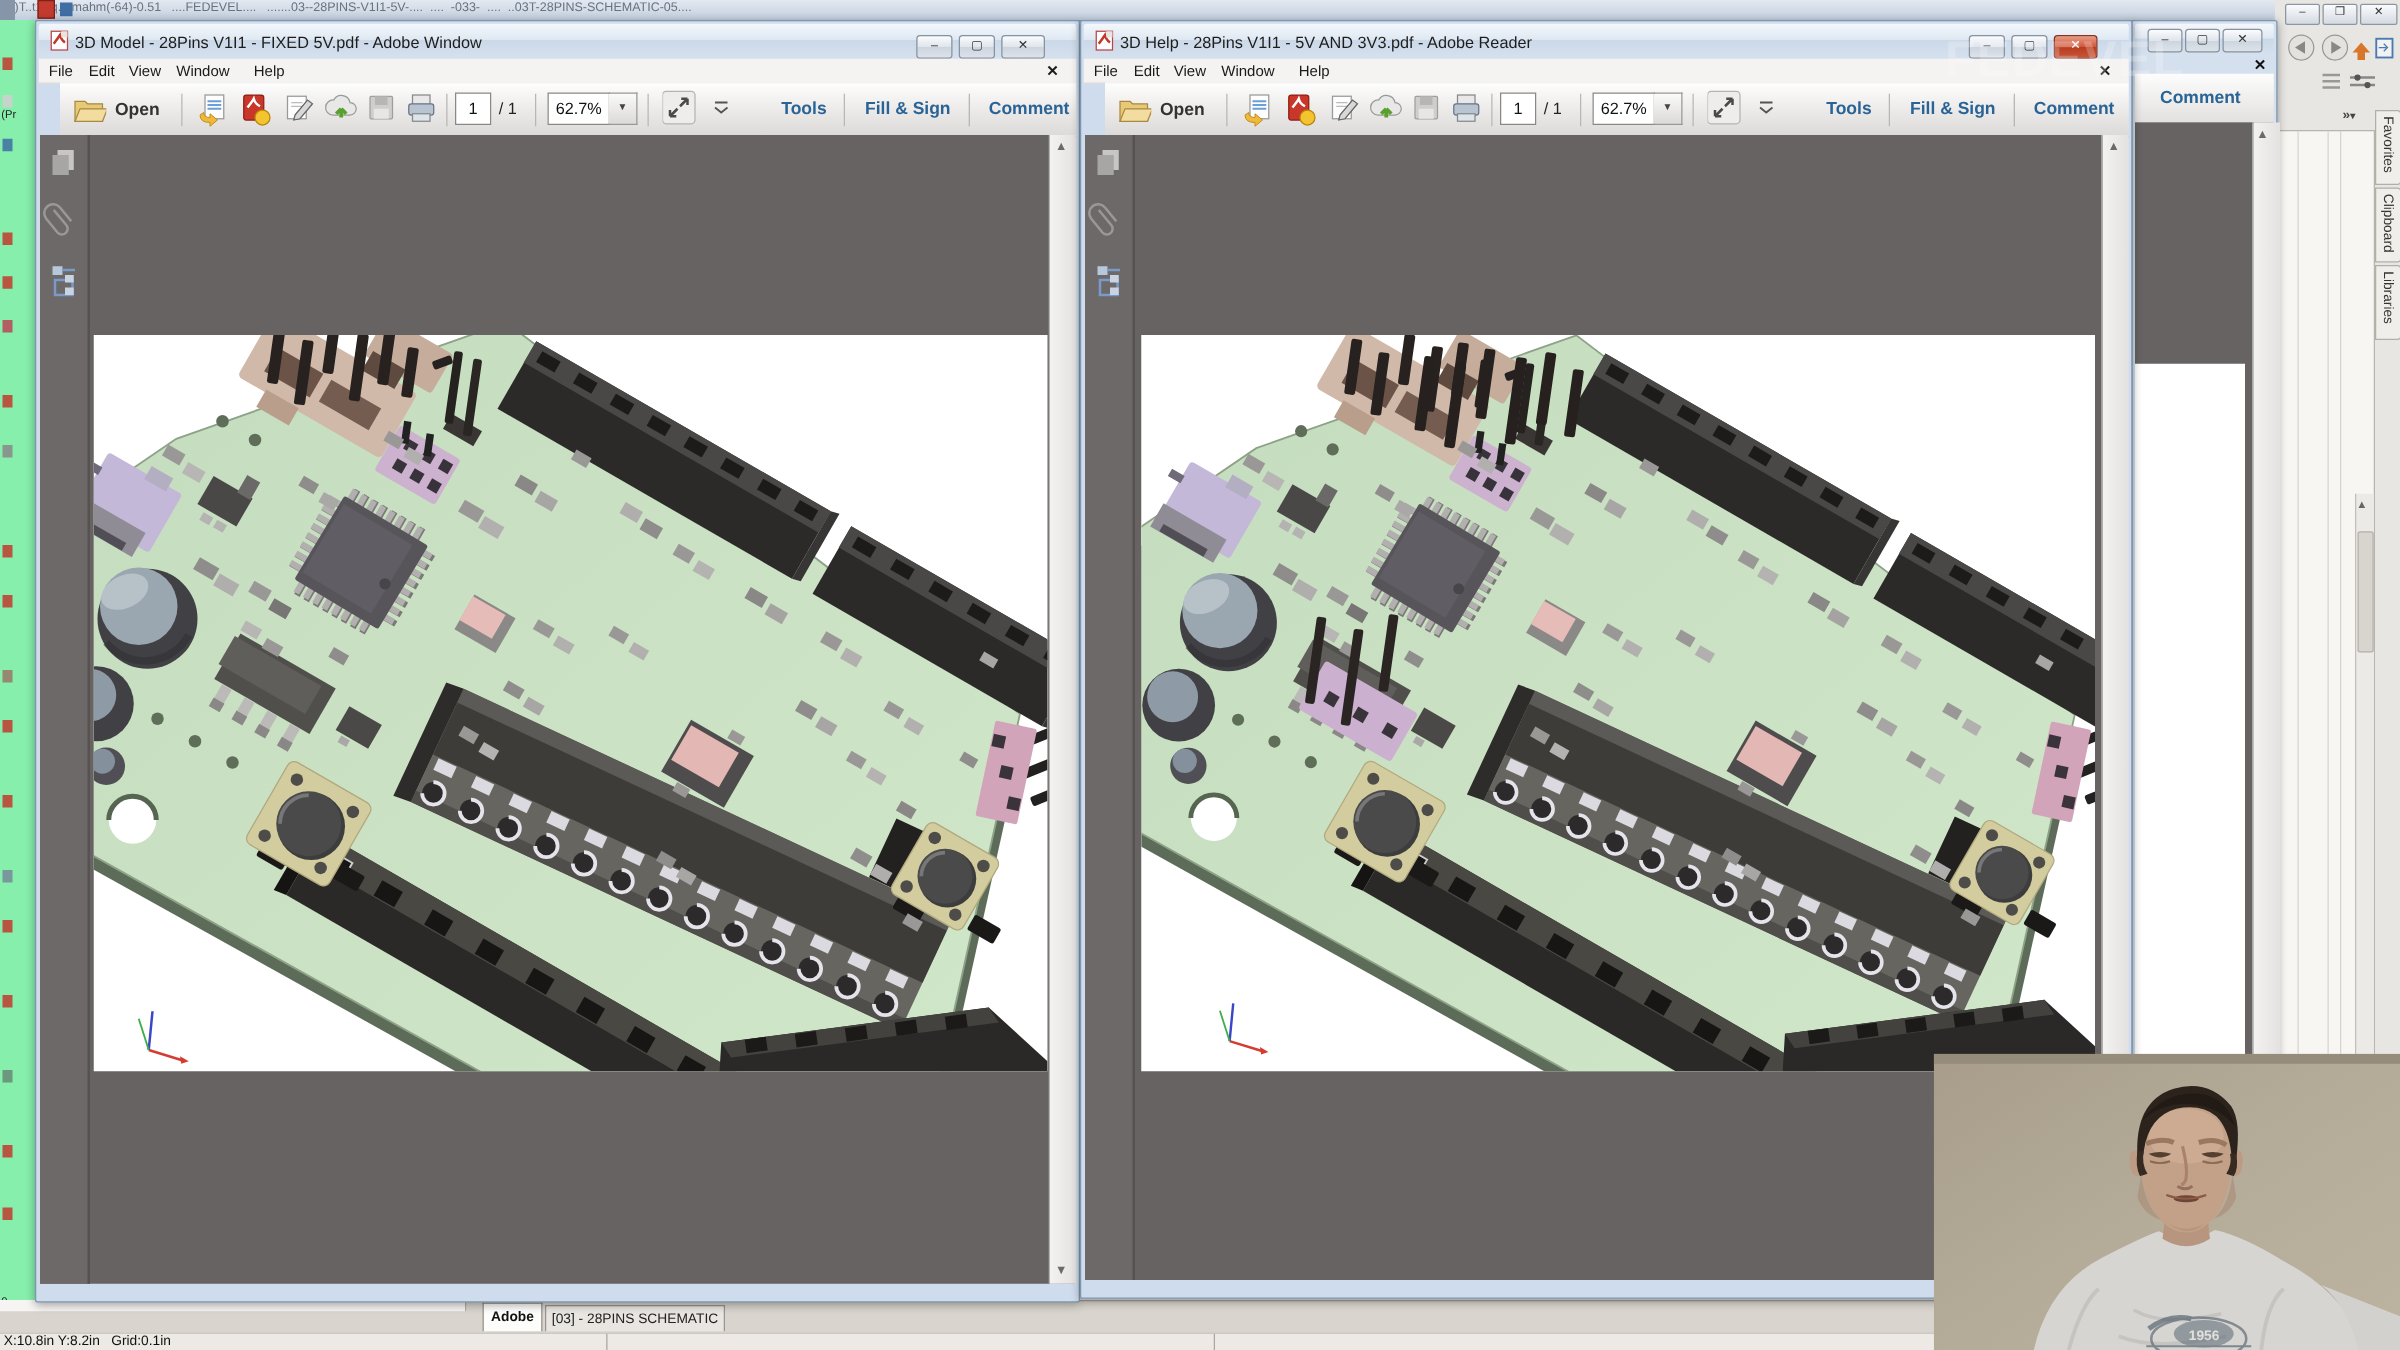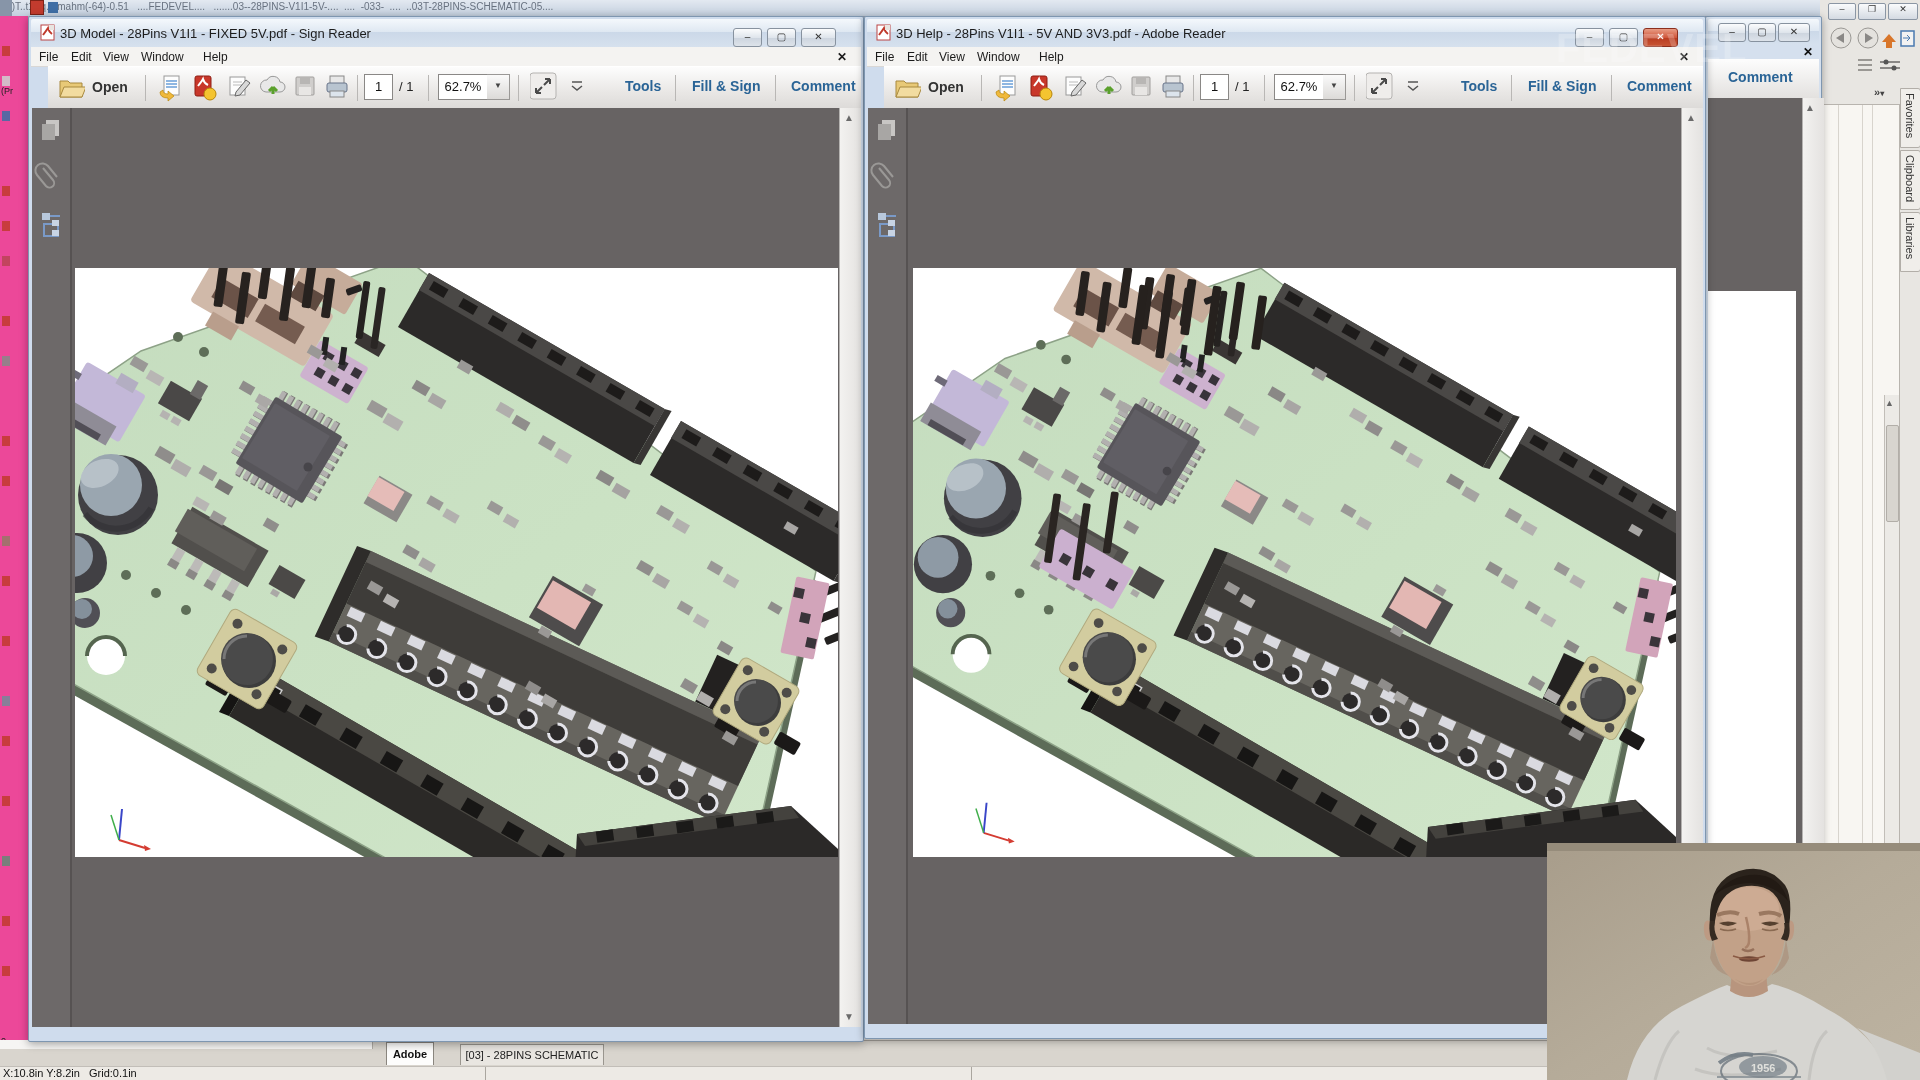--- a/index.html
+++ b/index.html
@@ -28,21 +28,21 @@
 .blue{color:#2a6496;font-weight:bold;font-size:14px;}
 .vsep{position:absolute;top:8px;height:26px;width:1px;background:#b9b7b5;}
 .toolbtn{position:absolute;top:5px;height:31px;}
 </style></head><body>
 
 <div class="abs" style="left:0;top:0;width:1920px;height:16px;background:linear-gradient(#e3e9f1,#c3cfde);border-bottom:1px solid #98a6b8;"></div>
 <div class="abs" style="left:0;top:1px;font-size:10px;color:#687280;">&nbsp;(0)T..t1Sq....mahm(-64)-0.51&nbsp;&nbsp;&nbsp;....FEDEVEL....&nbsp;&nbsp;&nbsp;.......03--28PINS-V1I1-5V-....&nbsp;&nbsp;....&nbsp;&nbsp;-033-&nbsp;&nbsp;....&nbsp;&nbsp;..03T-28PINS-SCHEMATIC-05....</div>
 <div class="abs" style="left:0;top:0;width:12px;height:16px;background:#8795a8;"></div>
 <div class="abs" style="left:30px;top:0px;width:12px;height:13px;background:#c23b2e;border:1px solid #7e2217;"></div>
 <div class="abs" style="left:48px;top:2px;width:10px;height:11px;background:#3f6ea5;"></div>
-<div class="abs" style="left:0;top:16px;width:28px;height:1064px;background:#ec4899;border-right:1px solid #b8b6b2;">
+<div class="abs" style="left:0;top:16px;width:28px;height:1064px;background:#86efac;border-right:1px solid #b8b6b2;">
     <div class="abs" style="left:2px;top:30px;width:8px;height:10px;background:#c23b2e;opacity:.85;"></div>
     <div class="abs" style="left:2px;top:60px;width:8px;height:10px;background:#d0d0d0;opacity:.85;"></div>
     <div class="abs" style="left:2px;top:95px;width:8px;height:10px;background:#3f6ea5;opacity:.85;"></div>
     <div class="abs" style="left:2px;top:170px;width:8px;height:10px;background:#c23b2e;opacity:.85;"></div>
     <div class="abs" style="left:2px;top:205px;width:8px;height:10px;background:#c23b2e;opacity:.85;"></div>
     <div class="abs" style="left:2px;top:240px;width:8px;height:10px;background:#b45;opacity:.85;"></div>
     <div class="abs" style="left:2px;top:300px;width:8px;height:10px;background:#c23b2e;opacity:.85;"></div>
     <div class="abs" style="left:2px;top:340px;width:8px;height:10px;background:#888;opacity:.85;"></div>
     <div class="abs" style="left:2px;top:420px;width:8px;height:10px;background:#c23b2e;opacity:.85;"></div>
     <div class="abs" style="left:2px;top:460px;width:8px;height:10px;background:#c23b2e;opacity:.85;"></div>
@@ -54,21 +54,21 @@
     <div class="abs" style="left:2px;top:780px;width:8px;height:10px;background:#c23b2e;opacity:.85;"></div>
     <div class="abs" style="left:2px;top:840px;width:8px;height:10px;background:#687;opacity:.85;"></div>
     <div class="abs" style="left:2px;top:900px;width:8px;height:10px;background:#c23b2e;opacity:.85;"></div>
     <div class="abs" style="left:2px;top:950px;width:8px;height:10px;background:#c23b2e;opacity:.85;"></div>
     <div class="abs" style="left:1px;top:70px;font-size:9px;color:#222;">(Pr</div>
     <div class="abs" style="left:1px;top:1020px;font-size:9px;color:#222;">0</div>
   </div>
 <div class="abs" style="left:0;top:1040px;width:1920px;height:26px;background:#d9d5ce;border-top:1px solid #a8a49e;"></div>
 <div class="abs" style="left:0;top:1040px;width:372px;height:9px;background:#f6f5f3;border-right:1px solid #b0aca6;"></div>
 <div class="abs" style="left:386px;top:1042px;width:46px;height:22px;background:#fdfdfc;border:1px solid #8a867f;border-bottom:none;font-size:11px;font-weight:bold;color:#111;text-align:center;line-height:22px;">Adobe</div>
-<div class="abs" style="left:460px;top:1044px;width:142px;height:20px;background:#e9e6e1;border:1px solid #9a968f;border-bottom:none;font-size:11px;color:#222;text-align:center;line-height:20px;">[03] - 28PINS SCHEMATIC</div>
+<div class="abs" style="left:436px;top:1044px;width:142px;height:20px;background:#e9e6e1;border:1px solid #9a968f;border-bottom:none;font-size:11px;color:#222;text-align:center;line-height:20px;">[03] - 28PINS SCHEMATIC</div>
 <div class="abs" style="left:0;top:1066px;width:1920px;height:14px;background:#edeae5;border-top:1px solid #c2beb8;"></div>
 <div class="abs" style="left:3px;top:1067px;font-size:11px;color:#111;">X:10.8in Y:8.2in&nbsp;&nbsp;&nbsp;Grid:0.1in</div>
 <div class="abs" style="left:485px;top:1067px;width:1px;height:13px;background:#aaa69f;"></div>
 <div class="abs" style="left:971px;top:1067px;width:1px;height:13px;background:#aaa69f;"></div>
 
 <div class="abs" style="left:1820px;top:0;width:100px;height:1080px;background:#e8e6e2;"></div>
 <div class="abs" style="left:1828px;top:3px;width:26px;height:15px;border:1px solid #8b96a4;border-radius:2px;background:linear-gradient(#fafbfc,#d4dae2);font-size:9px;text-align:center;color:#333;">–</div>
 <div class="abs" style="left:1858px;top:3px;width:26px;height:15px;border:1px solid #8b96a4;border-radius:2px;background:linear-gradient(#fafbfc,#d4dae2);font-size:9px;text-align:center;color:#333;">❐</div>
 <div class="abs" style="left:1888px;top:3px;width:28px;height:15px;border:1px solid #8b96a4;border-radius:2px;background:linear-gradient(#fafbfc,#d4dae2);font-size:9px;text-align:center;color:#333;">✕</div>
 <svg class="abs" style="left:1820px;top:20px;" width="100" height="70">
@@ -114,21 +114,21 @@
  <div class="sb" style="left:96px;top:81px;height:938px;"></div>
  <div class="arr" style="top:85px;left:99px;">▲</div>
 </div>
 <div class="win" style="left:28px;top:16px;width:834px;height:1024px;">
     <div class="tbar">
       <svg class="abs" style="left:9px;top:5px;" width="17" height="17">
         <rect x="1" y="1" width="13" height="15" fill="#fff" stroke="#b44" stroke-width="1"></rect>
         <path d="M 3 11 q 3 -4 5 -7 q 1 4 4 6" stroke="#c0392b" stroke-width="2" fill="none"></path>
         <rect x="9" y="1" width="5" height="5" fill="#e8e4e0"></rect>
       </svg>
-      <div class="ttext">3D Model - 28Pins V1I1 - FIXED 5V.pdf - Sign Reader</div>
+      <div class="ttext">3D Model - 28Pins V1I1 - FIXED 5V.pdf - Adobe Window</div>
       <div class="btnw" style="left:702px;top:9px;width:27px;">–</div>
       <div class="btnw" style="left:736px;top:9px;width:27px;">▢</div>
       <div class="btnw" style="left:770px;top:9px;width:33px;">✕</div>
     </div>
     <div class="mbar">
       <div class="mi" style="left:8px;">File</div>
       <div class="mi" style="left:40px;">Edit</div>
       <div class="mi" style="left:72px;">View</div>
       <div class="mi" style="left:110px;">Window</div>
       <div class="mi" style="left:172px;">Help</div>

